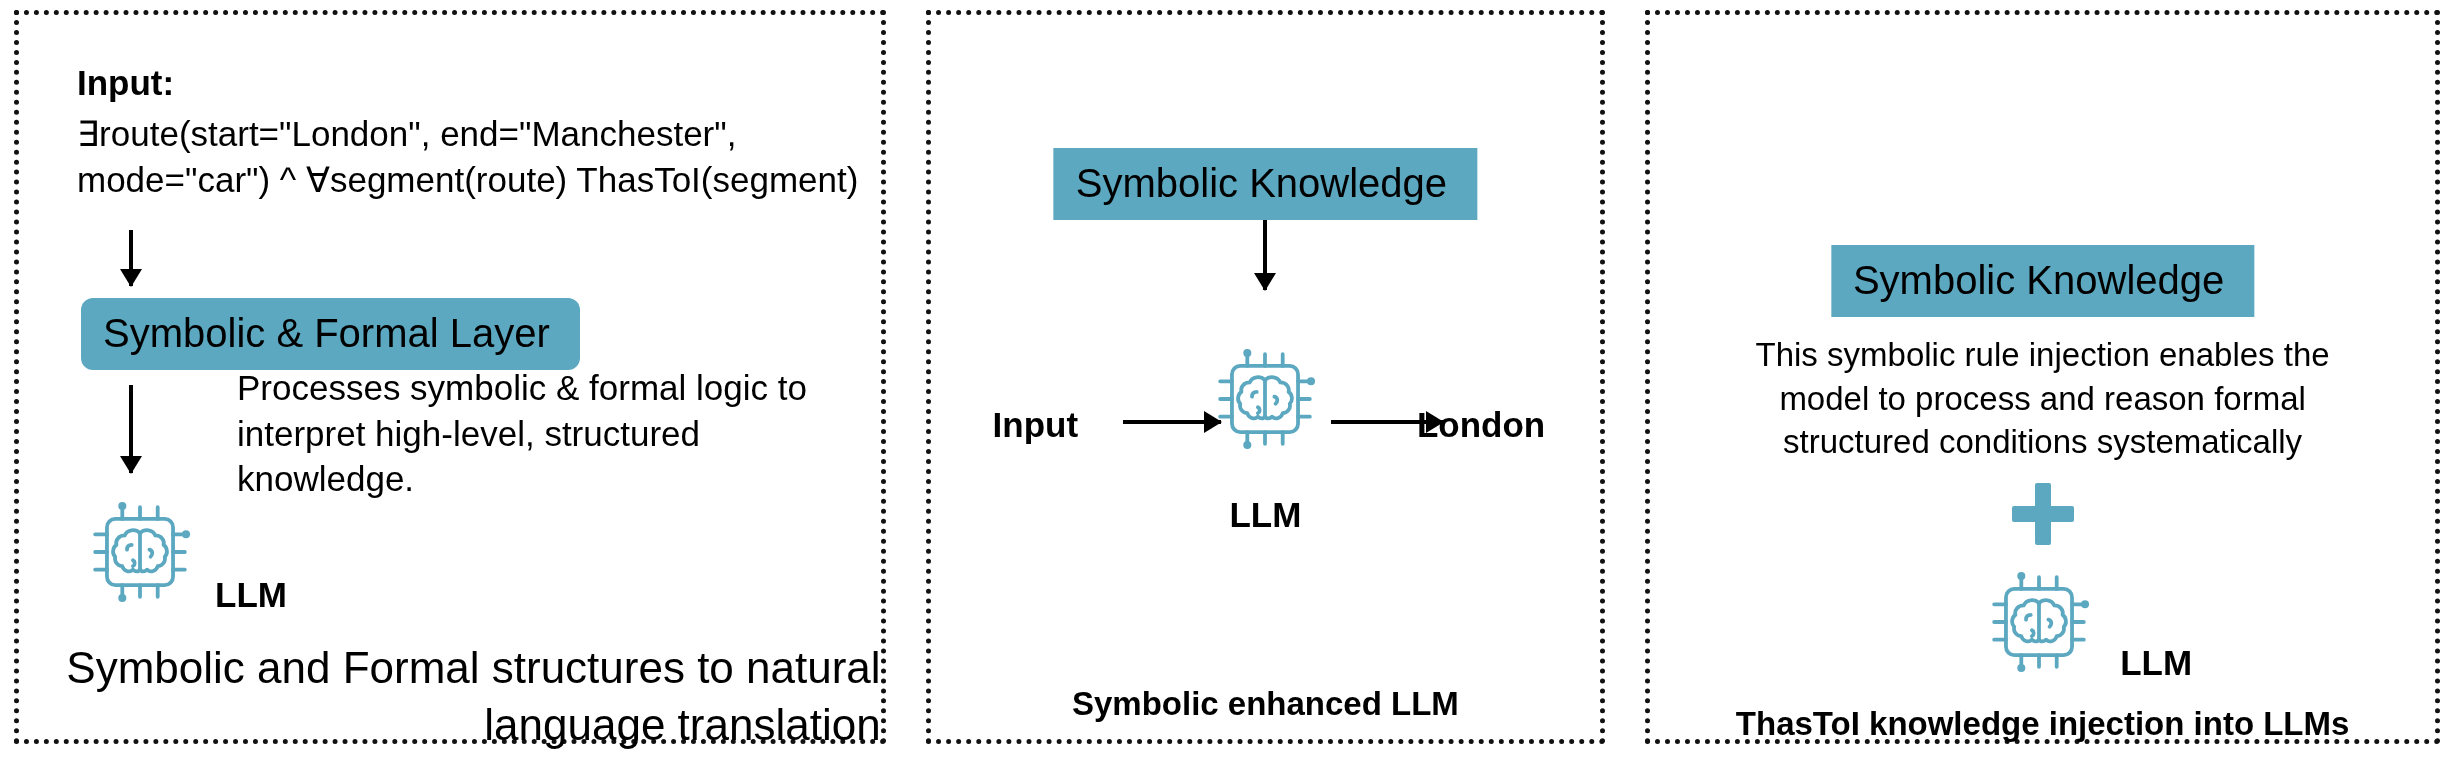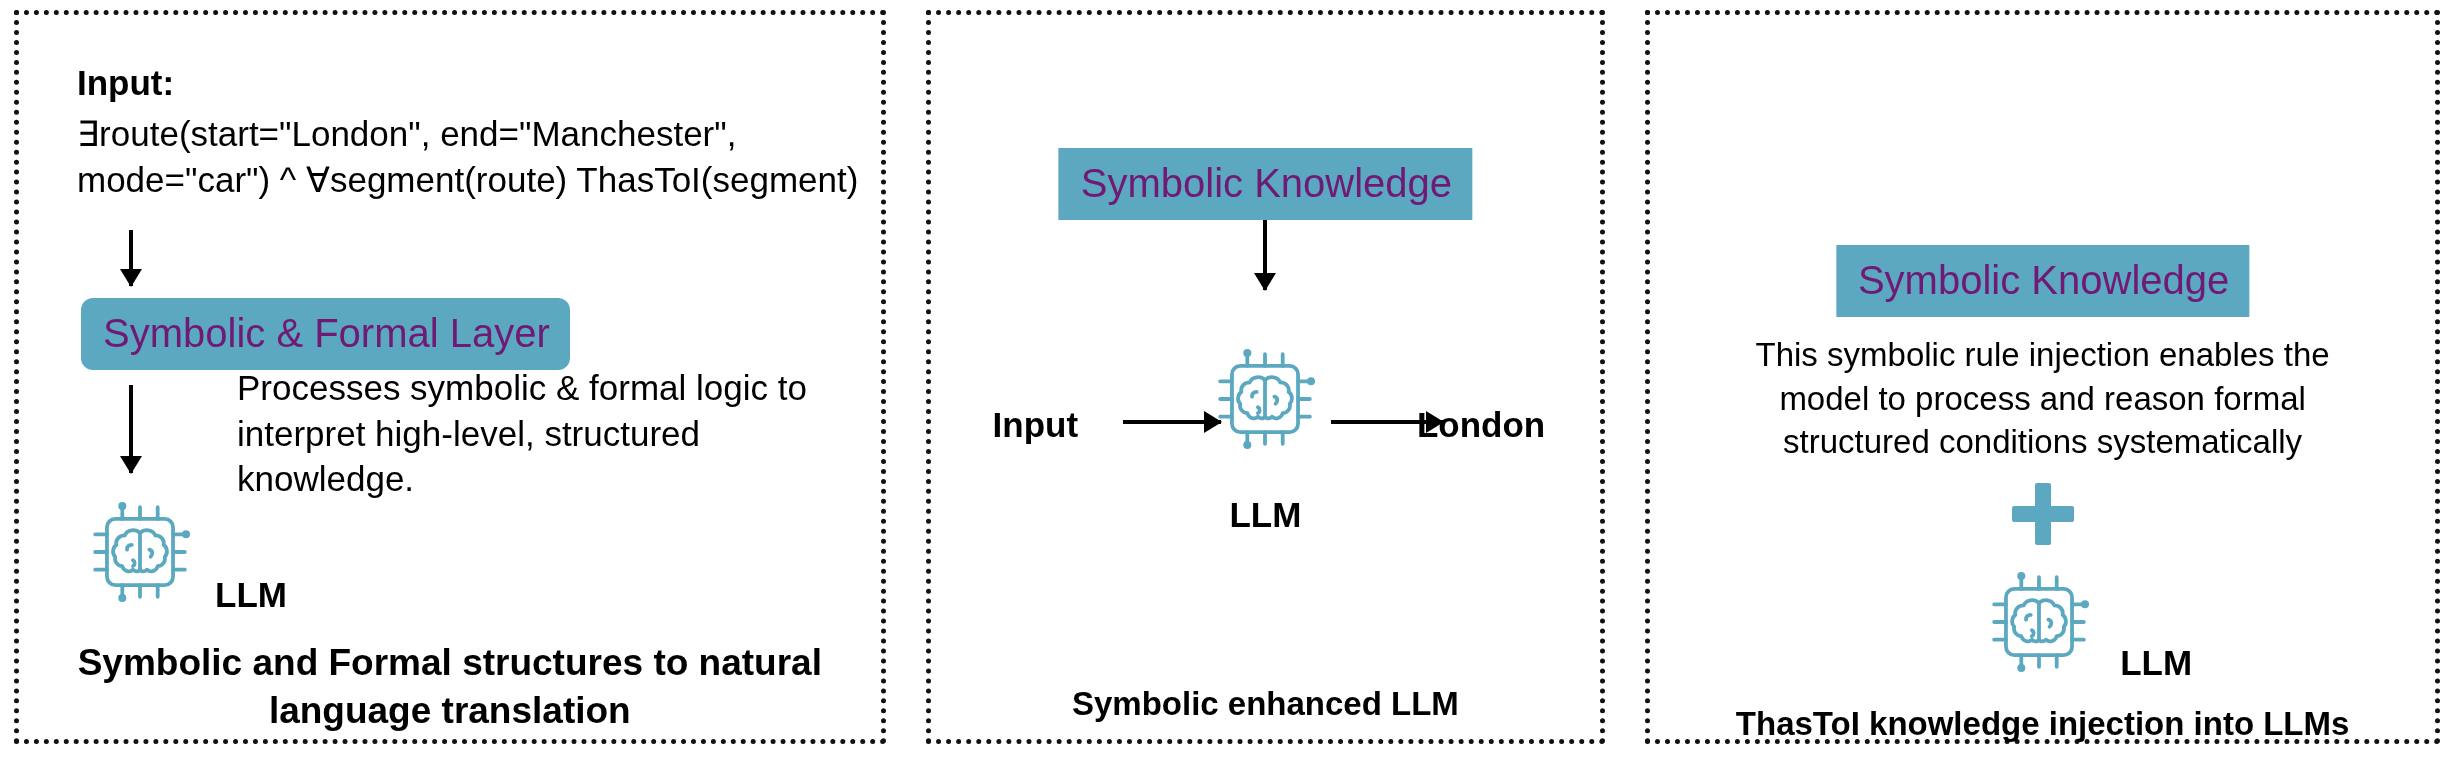--- a/index.html
+++ b/index.html
@@ -29,25 +29,25 @@
     position: relative;
     background: #ffffff;
   }
   .panel-left   { width: 885px; }
   .panel-mid    { width: 690px; }
   .panel-right  { width: 807px; }
 
   
   .teal-box {
     background: #5ba8c0;
-    color: #701a75;
+    color: #000000;
     display: inline-block;
     font-size: 40px;
     line-height: 1.15;
-    padding: 12px 20px 14px 22px;
+    padding: 12px 30px 14px 22px;
     white-space: nowrap;
     font-weight: 400;
   }
   .bold-label {
     font-weight: bold;
   }
   .arrow-v {
     position: relative;
     width: 4px;
     background: #000;
@@ -124,23 +124,23 @@
   .l-llm {
     position: absolute;
     left: 196px; top: 560px;
     font-size: 35px;
     font-weight: bold;
   }
   .l-caption {
     position: absolute;
     left: 0; right: 0;
     top: 624px;
-    text-align: center;
-    font-size: 37px;
-    font-weight: bold;
+    text-align: right;
+    font-size: 44px;
+    font-weight: normal;
     line-height: 1.30;
     white-space: pre-line;
   }
 
   
   .m-teal {
     position: absolute;
     left: 50%;
     transform: translateX(-50%);
     top: 133px;

